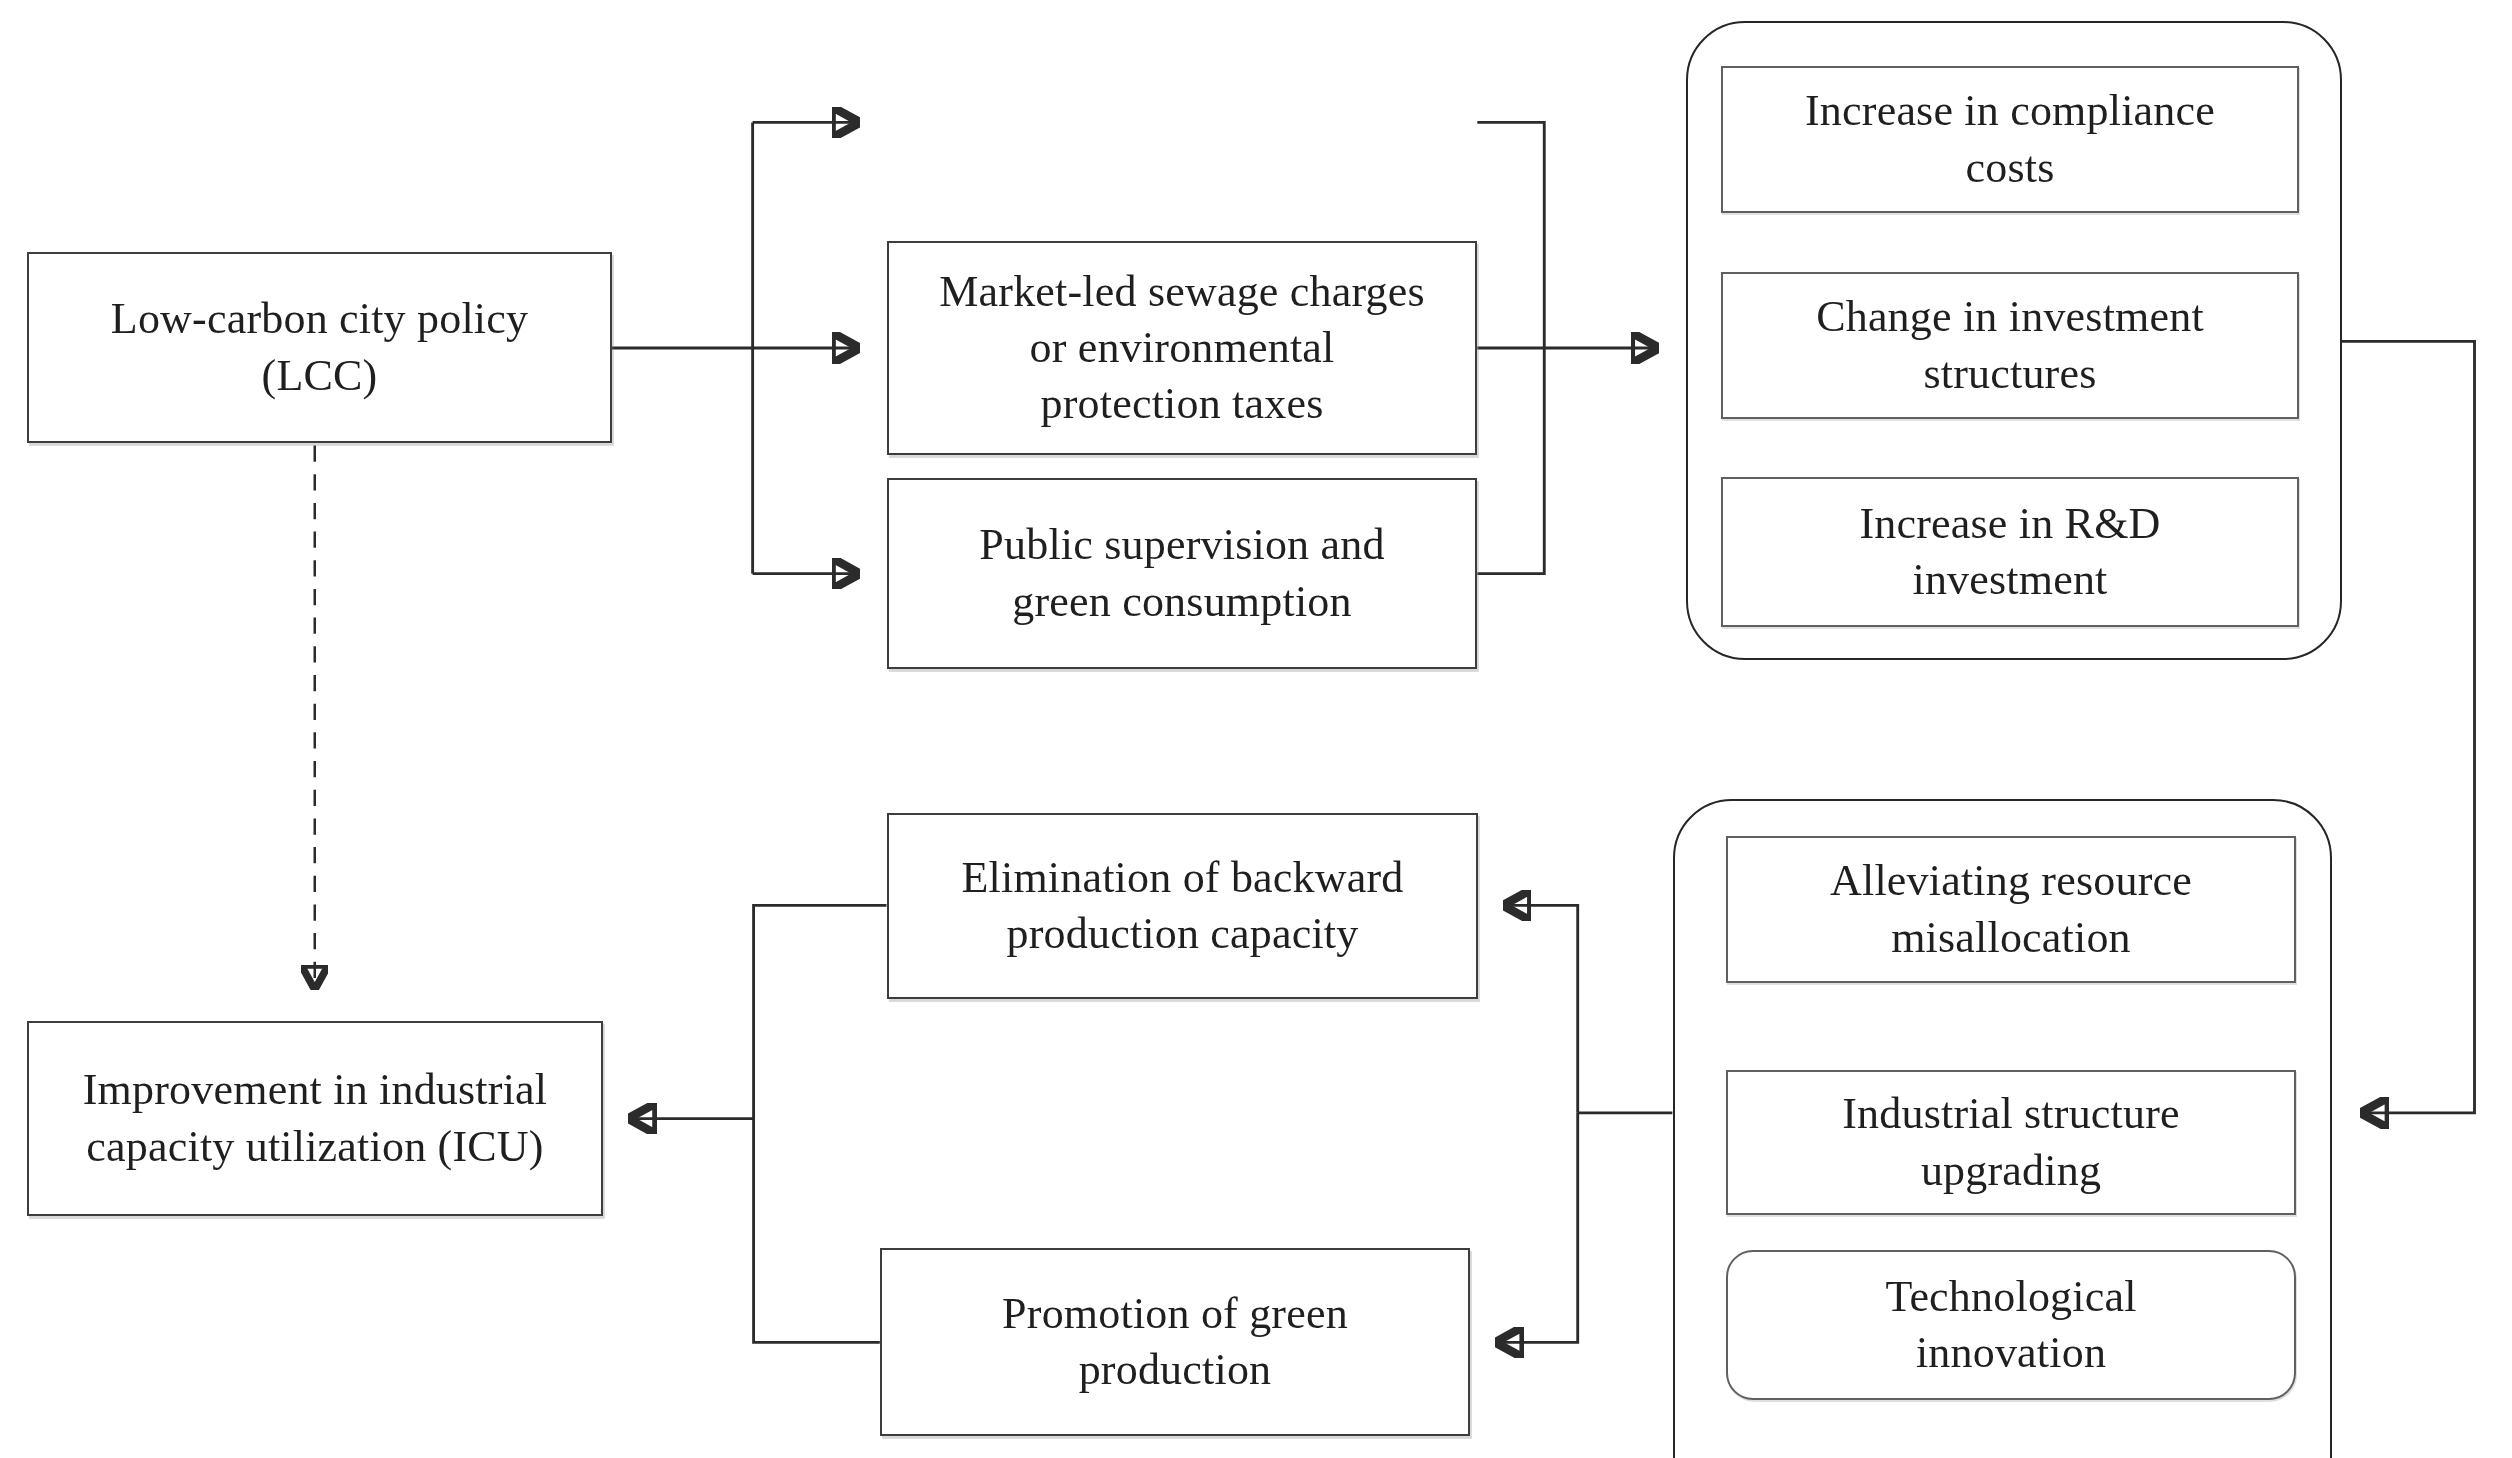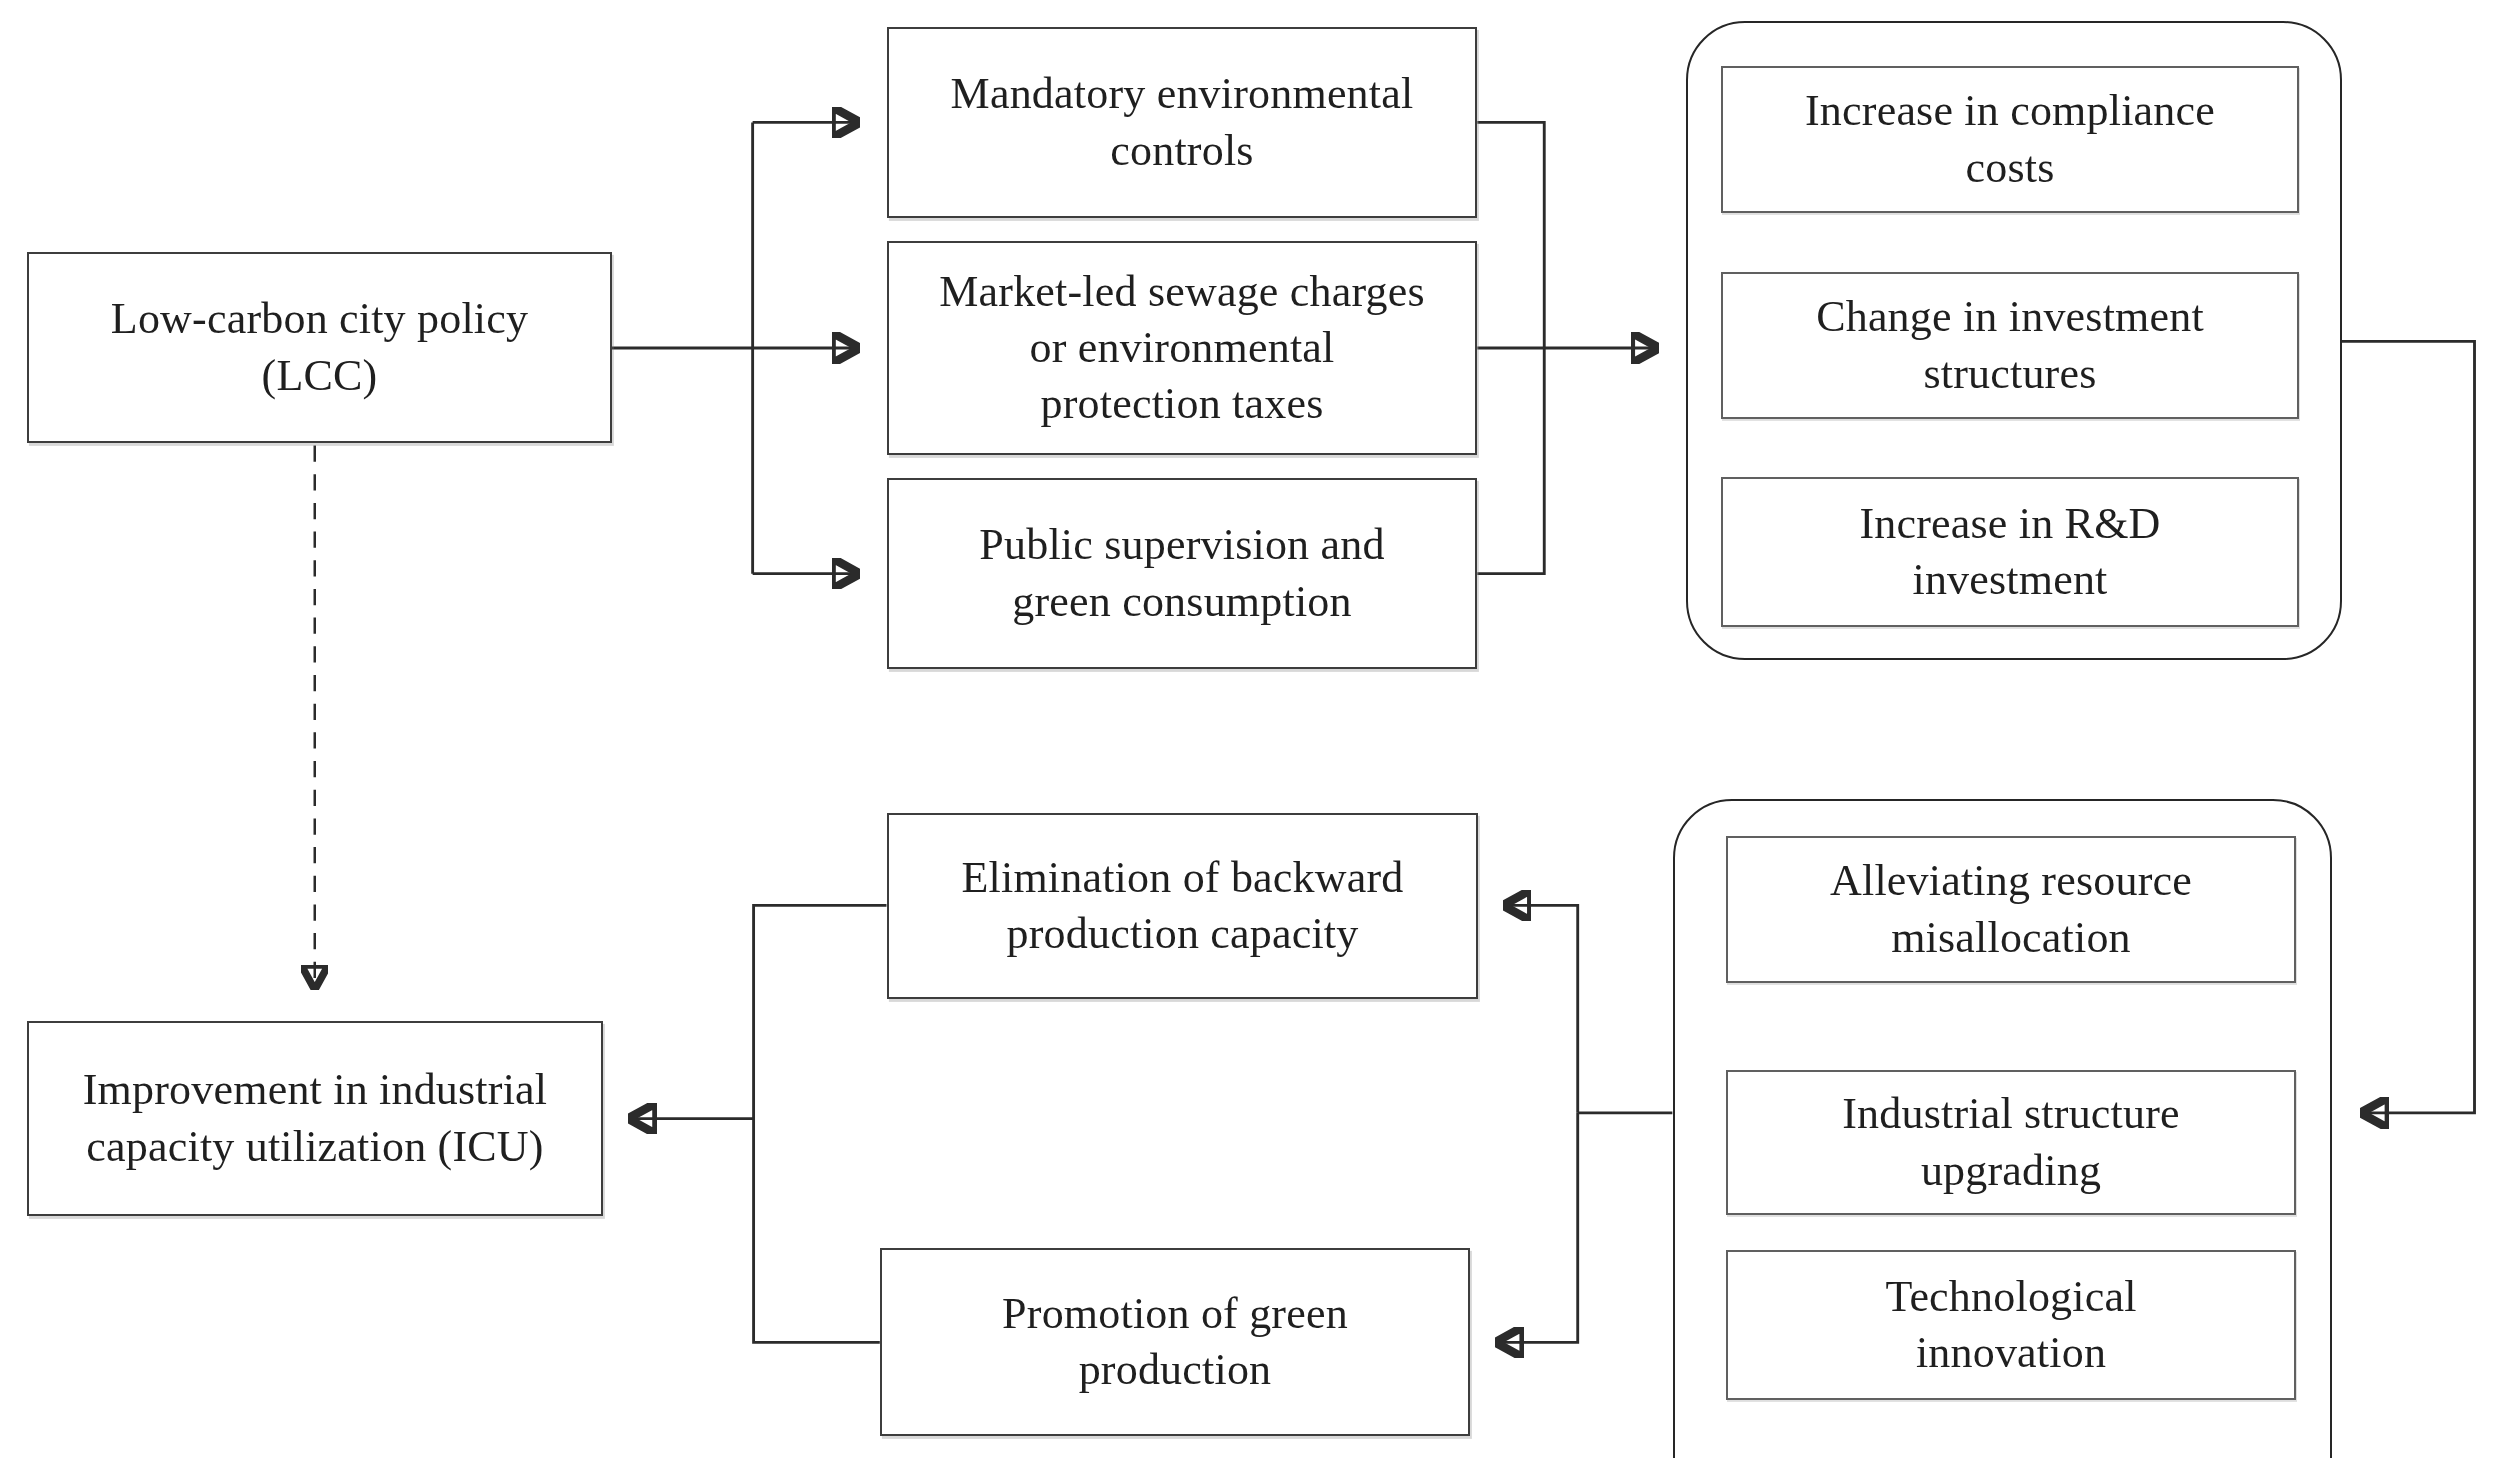--- a/index.html
+++ b/index.html
@@ -100,24 +100,20 @@
   <div class="node" style="left:27px; top:252px; width:585px; height:191px;">
     <span class="lbl">Low-carbon city policy
 (LCC)</span>
   </div>
 
   <div class="node" style="left:27px; top:1021px; width:576px; height:195px;">
     <span class="lbl">Improvement in industrial
 capacity utilization (ICU)</span>
   </div>
 
-  <div class="node" style="left:887px; top:27px; width:590px; height:191px;">
-    <span class="lbl">Mandatory environmental
-controls</span>
-  </div>
 
   <div class="node" style="left:887px; top:241px; width:590px; height:214px;">
     <span class="lbl">Market-led sewage charges
 or environmental
 protection taxes</span>
   </div>
 
   <div class="node" style="left:887px; top:478px; width:590px; height:191px;">
     <span class="lbl">Public supervision and
 green consumption</span>
@@ -150,20 +146,20 @@
 
   <div class="group" style="left:1673px; top:799px; width:659px; height:819px;">
     <div class="node" style="left:51px; top:35px; width:570px; height:147px;">
       <span class="lbl">Alleviating resource
 misallocation</span>
     </div>
     <div class="node" style="left:51px; top:241px; width:570px; height:145px;margin-top:28px;">
       <span class="lbl">Industrial structure
 upgrading</span>
     </div>
-    <div class="node" style="left:51px; top:449px; width:570px; height:150px;">
+    <div class="node" style="left:51px; top:449px; width:570px; height:150px;border-radius:27px;">
       <span class="lbl">Technological
 innovation</span>
     </div>
   </div>
 
 </div>
 
 
 </body></html>

